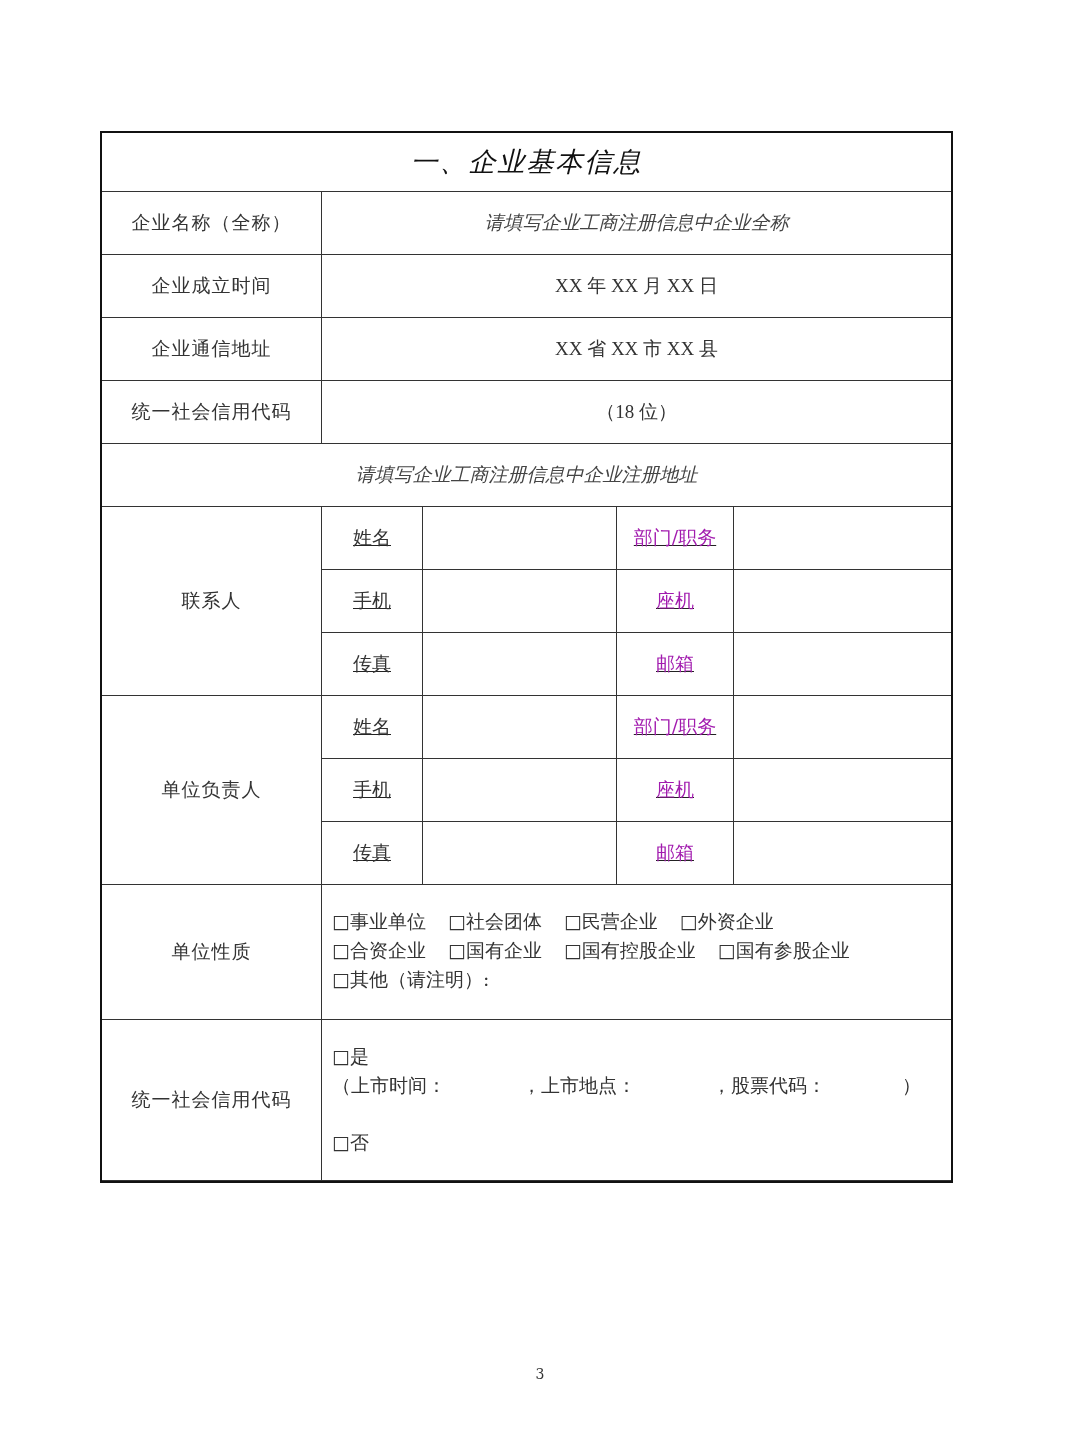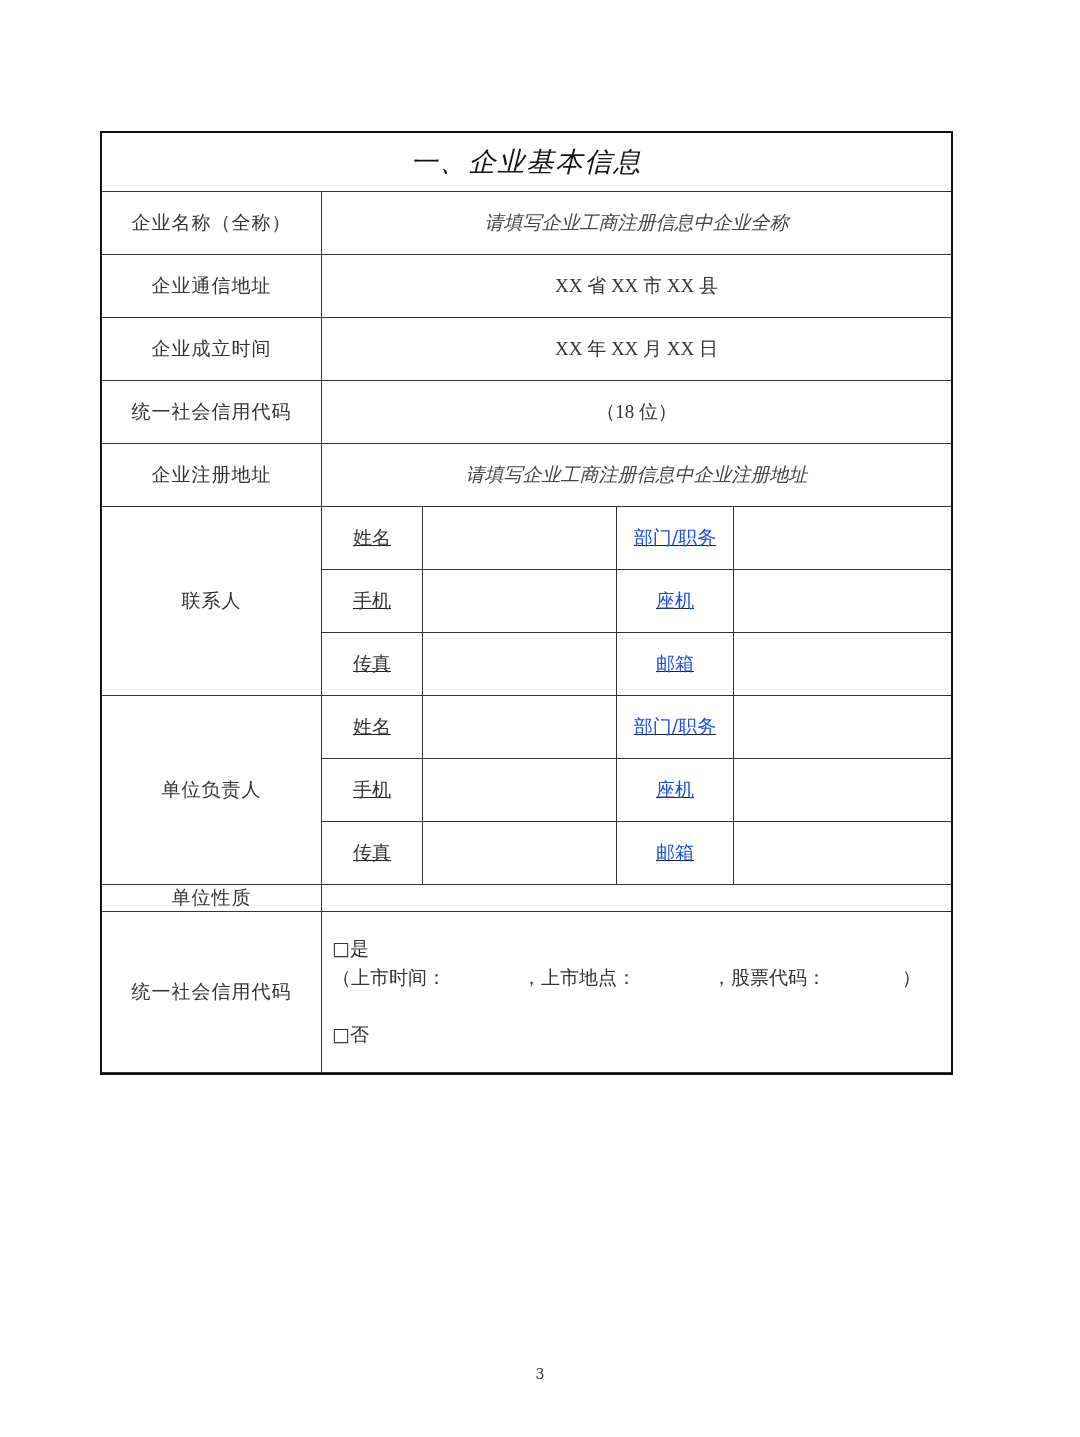--- a/index.html
+++ b/index.html
@@ -11,52 +11,51 @@
   .lab { width:219px; flex:none; border-right:1.5px solid #333; display:flex; align-items:center; justify-content:center; font-size:19px; color:#333; letter-spacing:1px; }
   .val { flex:1; display:flex; align-items:center; justify-content:center; font-size:19px; color:#333;font-family:Liberation Serif, serif; }
   .ital { font-style:italic; color:#444; }
   .h63 { height:63px;text-align:right; }
   .grp { display:flex; border-top:1.5px solid #333; }
   .sub { flex:1; display:flex; flex-direction:column;text-decoration:underline; }
   .subrow { display:flex; height:63px; border-top:1.5px solid #333; box-sizing:border-box; }
   .subrow.f { border-top:none; height:62px; }
   .c1 { width:100px; border-right:1.5px solid #333; display:flex; align-items:center; justify-content:center; font-size:19px; color:#333; }
   .c2 { width:193px; border-right:1.5px solid #333; }
-  .c3 { width:116px; border-right:1.5px solid #333; display:flex; align-items:center; justify-content:center; font-size:19px; color:#1d4ed8; }
+  .c3 { width:116px; border-right:1.5px solid #333; display:flex; align-items:center; justify-content:center; font-size:19px; color:#a21caf; }
   .c4 { flex:1; }
   .opts { flex:1; padding:22px 10px 0 10px; font-size:19px; color:#333; line-height:29px; height:134px; box-sizing:border-box; }
   .opts span { margin-right:22px; }
   .listed { flex:1; padding:22px 10px 0 10px; font-size:19px; color:#333; line-height:29px; height:160px; box-sizing:border-box; }
   .plat { flex:1; padding:0 8px; font-size:19px; font-style:italic; color:#444; line-height:27px; height:56px; box-sizing:border-box; display:flex; align-items:center; }
   .pagenum { position:absolute; top:1366px; left:0; width:1080px; text-align:center; font-size:14px; color:#333; }
 </style>
 </head>
 <body>
 
 <div class="tbl">
   <div class="row first title">一、企业基本信息</div>
 
   <div class="row h63">
     <div class="lab">企业名称（全称）</div>
     <div class="val ital">请填写企业工商注册信息中企业全称</div>
   </div>
   <div class="row h63">
+    <div class="lab">企业成立时间</div>
+    <div class="val">XX 年 XX 月 XX 日</div>
+  </div>
+  <div class="row h63">
     <div class="lab">企业通信地址</div>
     <div class="val">XX 省 XX 市 XX 县</div>
-  </div>
-  <div class="row h63">
-    <div class="lab">企业成立时间</div>
-    <div class="val">XX 年 XX 月 XX 日</div>
   </div>
   <div class="row h63">
     <div class="lab">统一社会信用代码</div>
     <div class="val">（18 位）</div>
   </div>
   <div class="row h63">
-    <div class="lab">企业注册地址</div>
     <div class="val ital">请填写企业工商注册信息中企业注册地址</div>
   </div>
 
   <div class="grp">
     <div class="lab">联系人</div>
     <div class="sub">
       <div class="subrow f">
         <div class="c1">姓名</div>
         <div class="c2"></div>
         <div class="c3">部门/职务</div>
@@ -96,20 +95,25 @@
         <div class="c1">传真</div>
         <div class="c2"></div>
         <div class="c3">邮箱</div>
         <div class="c4"></div>
       </div>
     </div>
   </div>
 
   <div class="row">
     <div class="lab">单位性质</div>
+    <div class="opts">
+      <span>□事业单位</span><span>□社会团体</span><span>□民营企业</span><span>□外资企业</span><br>
+      <span>□合资企业</span><span>□国有企业</span><span>□国有控股企业</span><span>□国有参股企业</span><br>
+      <span>□其他（请注明）:</span>
+    </div>
   </div>
 
   <div class="row">
     <div class="lab">统一社会信用代码</div>
     <div class="listed">
       <div>□是</div>
       <div>（上市时间：　　　　，上市地点：　　　　，股票代码：　　　　）</div>
       <div style="height:28px"></div>
       <div>□否</div>
     </div>

